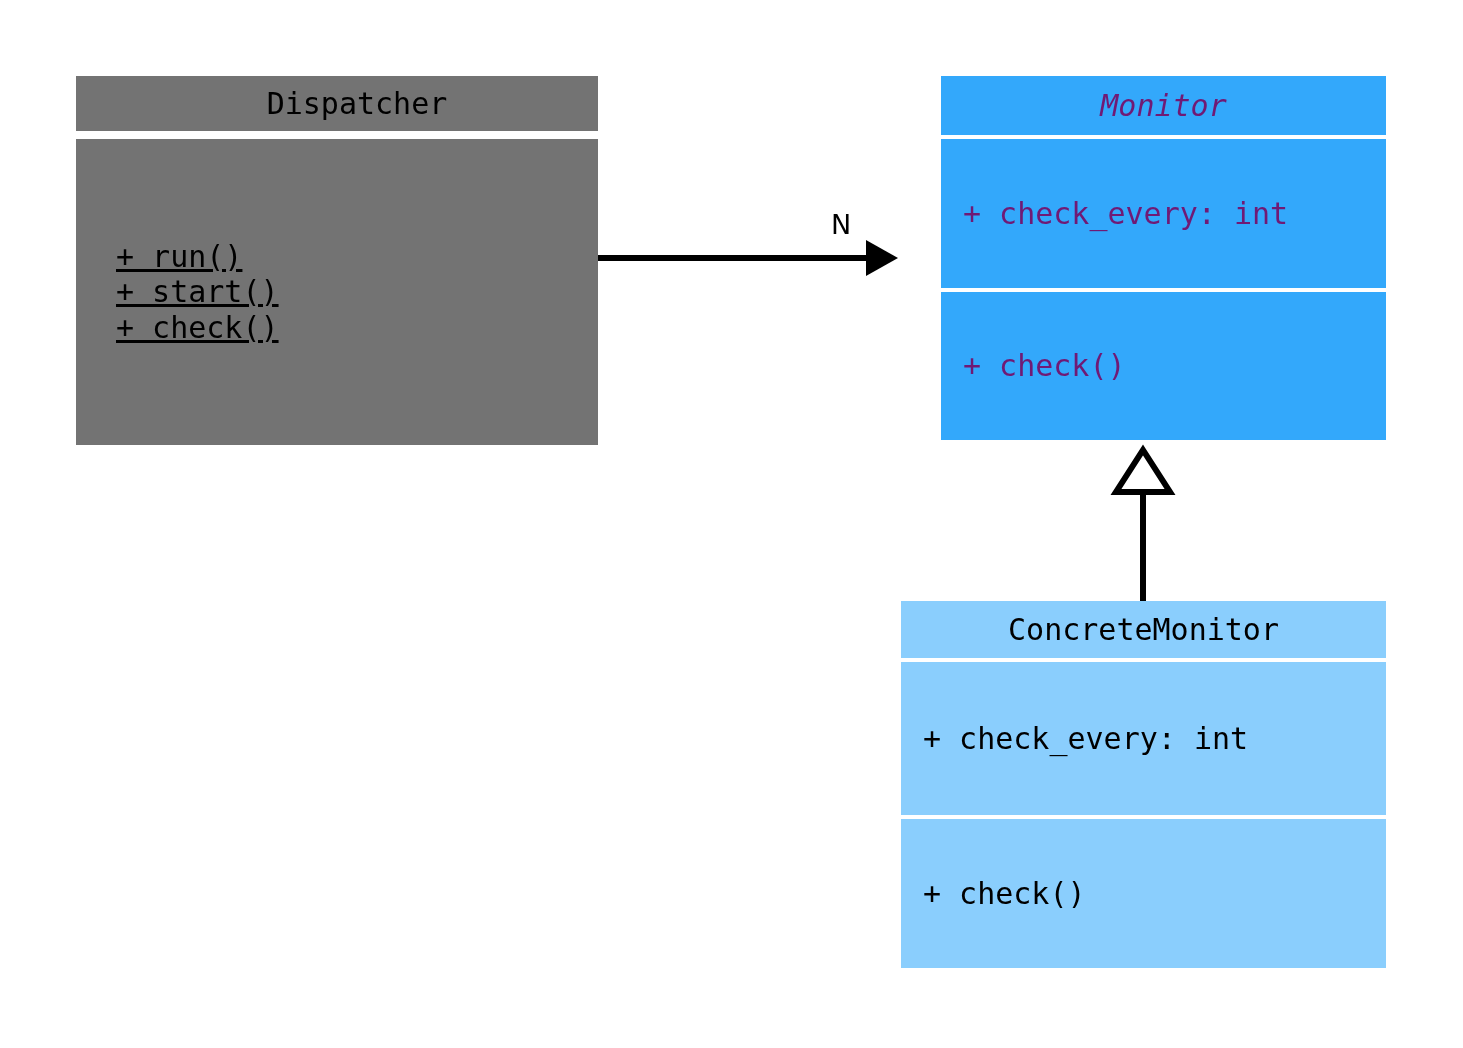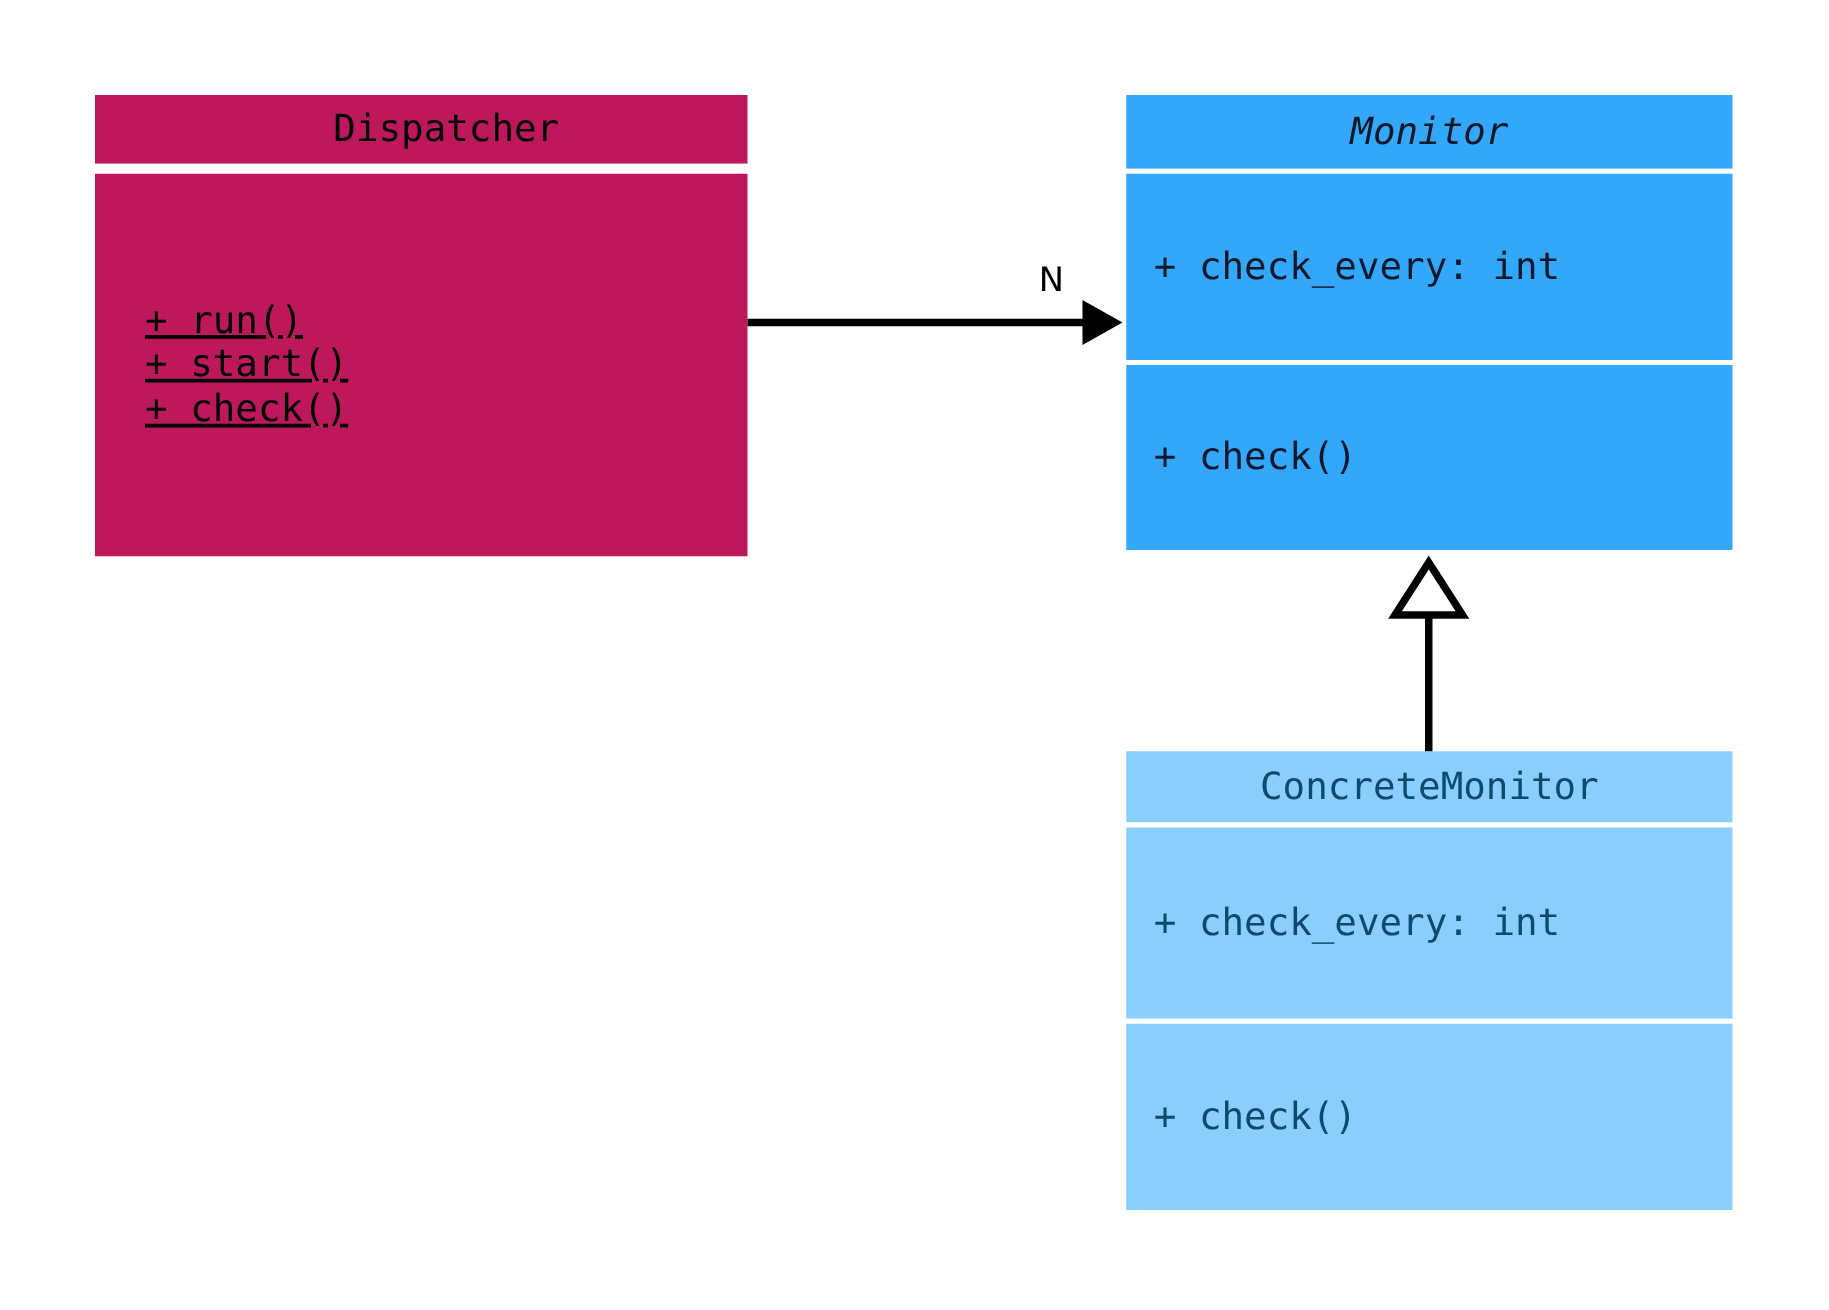--- a/index.html
+++ b/index.html
@@ -54,31 +54,31 @@
     padding-left: 22px;
     display: flex;
     flex-direction: column;
     justify-content: center;
   }
   .uml-member-line {
     white-space: pre;
   }
 
   
-  .theme-dispatcher .uml-compartment { background: #be185d; padding-left: 40px; }
+  .theme-dispatcher .uml-compartment { background: #737373; padding-left: 40px; }
   .theme-dispatcher .uml-title,
   .theme-dispatcher .uml-members { color: #000000; }
 
   .theme-monitor .uml-compartment { background: #33a8fb; }
   .theme-monitor .uml-title,
-  .theme-monitor .uml-members { color: #0f172a; }
+  .theme-monitor .uml-members { color: #701a75; margin-left: 40px; }
 
   .theme-concrete .uml-compartment { background: #8acefd; }
   .theme-concrete .uml-title,
-  .theme-concrete .uml-members { color: #0c4a6e; }
+  .theme-concrete .uml-members { color: #000000; }
 
   
   .connector-layer {
     position: absolute;
     left: 0;
     top: 0;
     width: 1463px;
     height: 1048px;
     pointer-events: none;
   }

